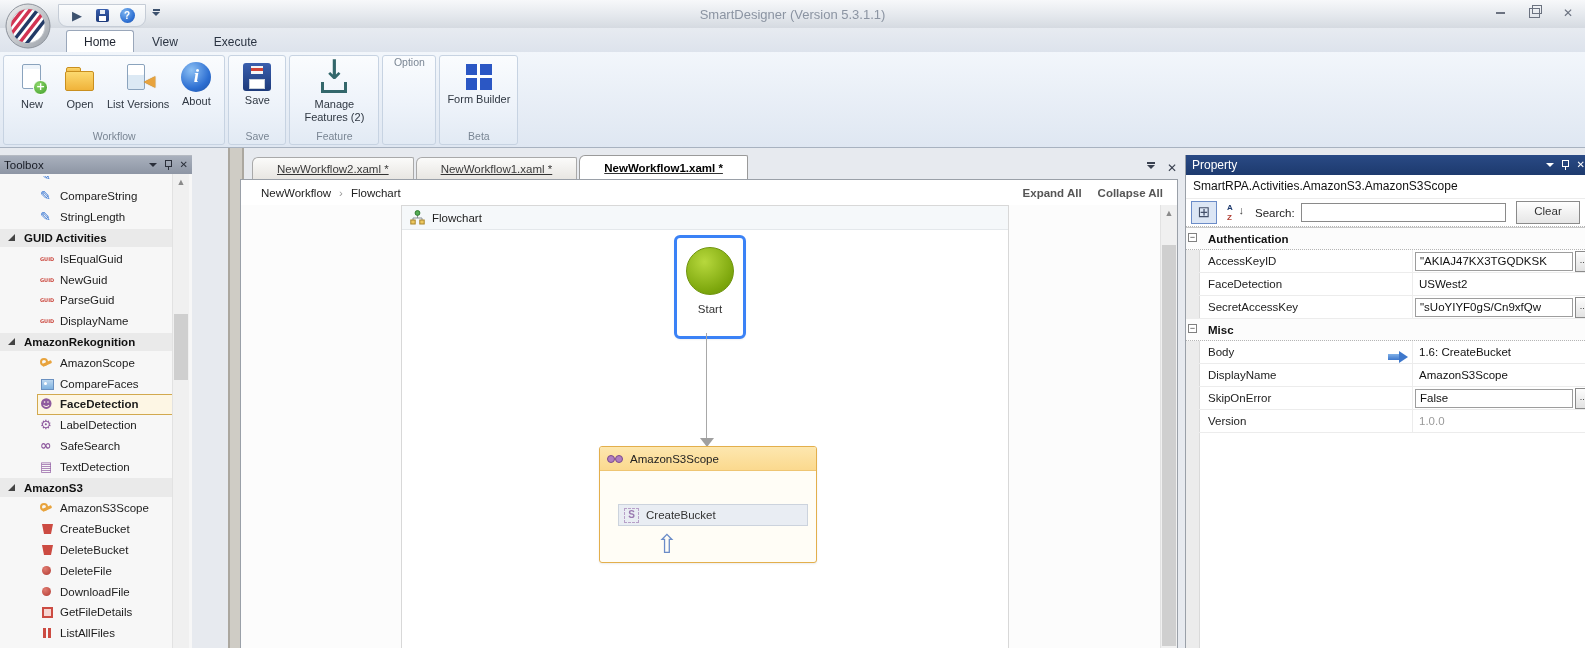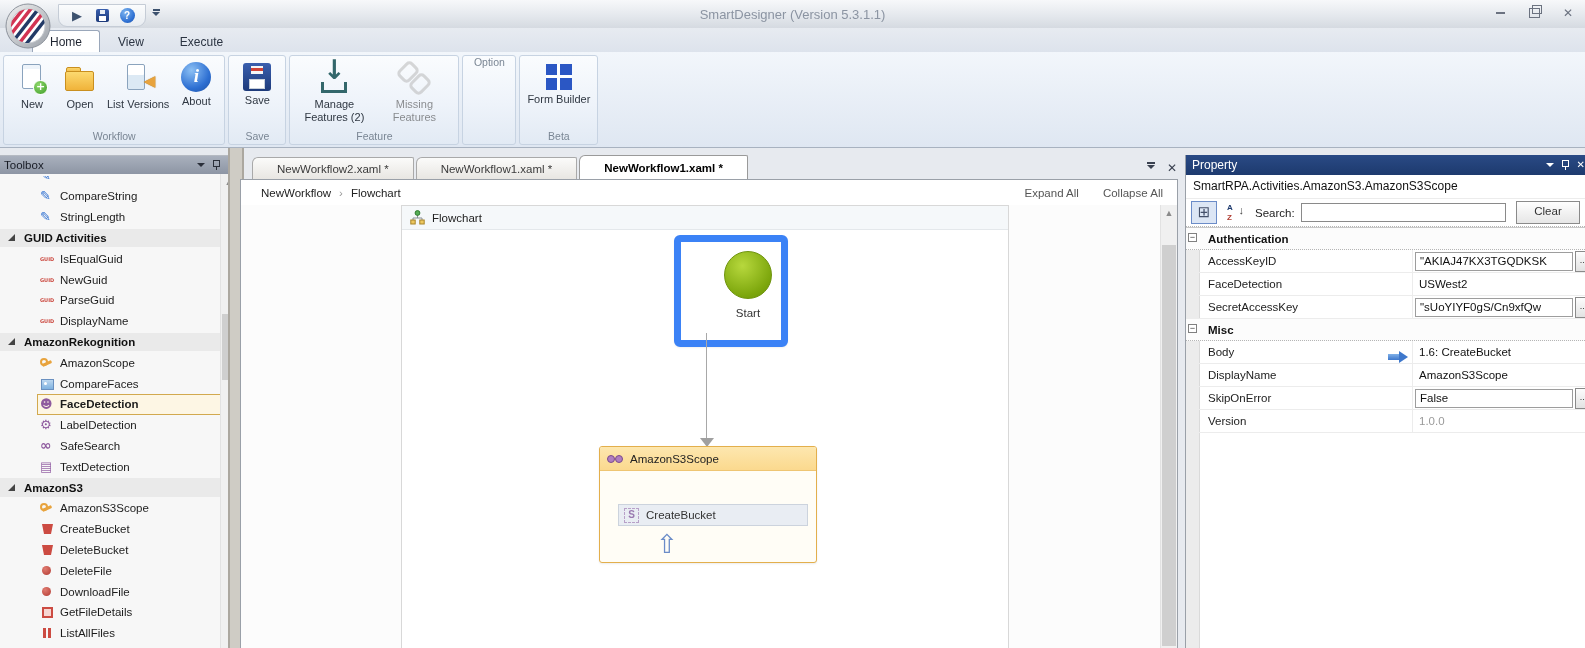--- a/index.html
+++ b/index.html
@@ -24,21 +24,21 @@
   .qa-play-glyph{font-size:13px;color:#3c516e;line-height:1;font-family:"DejaVu Sans",sans-serif;}
   .qa-save-glyph{width:13px;height:13px;background:linear-gradient(#3a5fae,#1d3a7a);border-radius:2px;position:relative;}
   .qa-save-glyph::before{content:"";position:absolute;left:3px;right:3px;bottom:1px;height:5px;background:#fff;}
   .qa-save-glyph::after{content:"";position:absolute;left:4px;right:4px;top:1px;height:4px;background:#e8eef5;}
   .qa-help-glyph{width:15px;height:15px;border-radius:50%;background:radial-gradient(circle at 35% 30%,#7db5f0,#2d6fd2 65%,#1d4fa0);
     color:#fff;font-size:10px;font-weight:bold;text-align:center;line-height:15px;}
   #qat-custom{margin-left:4px;display:flex;flex-direction:column;align-items:center;cursor:pointer;}
   #qat-custom i{display:block;width:7px;height:2px;background:#3c516e;margin-bottom:1px;}
   #qat-custom b{width:0;height:0;border-left:4px solid transparent;border-right:4px solid transparent;border-top:4px solid #3c516e;}
   
-  #ribbontabs{position:absolute;left:0;top:28px;right:0;height:24px;background:linear-gradient(#e7ebf1,#dde3ec);display:flex;align-items:flex-end;padding-left:32px;}
+  #ribbontabs{position:absolute;left:0;top:28px;right:0;height:24px;background:linear-gradient(#e7ebf1,#dde3ec);display:flex;align-items:flex-end;padding-left:66px;}
   .rtab{padding:4px 17px 3px;font-size:12px;color:#2b3442;cursor:pointer;border:1px solid transparent;border-bottom:none;}
   .rtab.active{background:#fff;border-color:#9aa7ba;border-radius:3px 3px 0 0;font-weight:normal;color:#1e2430;}
   
   #ribbonbody{position:absolute;left:0;top:52px;right:0;height:96px;background:linear-gradient(#f2f6fb,#dfe7f2);border-bottom:1px solid #a8b2c0;display:flex;align-items:stretch;padding:2px 0 0 2px;box-sizing:border-box;}
   .rgroup{display:flex;flex-direction:column;border:1px solid #c7d3e2;border-radius:3px;margin:1px 2px 2px 1px;
     background:linear-gradient(#fafcfe,#eef3fa 55%,#e2eaf4);min-width:52px;}
   .rbtns{flex:1;display:flex;align-items:flex-start;padding:2px 4px 0;}
   .rbtn{display:flex;flex-direction:column;align-items:center;max-width:74px;min-width:42px;padding:2px 3px;cursor:pointer;border-radius:3px;}
   .rbtn.disabled{filter:grayscale(1);opacity:.55;}
   .rlabel{font-size:11px;color:#2f3742;text-align:center;line-height:1.15;margin-top:1px;}
@@ -79,21 +79,21 @@
   .debug-icon::after{content:"";position:absolute;left:15px;bottom:5px;width:8px;height:2px;background:#fff;}
   .abort-icon,.continue-icon{width:30px;height:30px;margin-top:2px;border-radius:50%;background:radial-gradient(circle at 35% 30%,#d6d6d6,#ababab);}
   .abort-icon::after{content:"✕";position:absolute;left:0;right:0;top:5px;text-align:center;color:#fff;font-weight:bold;font-size:16px;}
   .continue-icon::after{content:"▶";position:absolute;left:3px;right:0;top:7px;text-align:center;color:#fff;font-size:13px;}
   .form-builder-icon{width:26px;height:26px;margin-top:4px;background:#2b57c4;}
   .form-builder-icon::before{content:"";position:absolute;left:0;right:0;top:11px;height:3px;background:#fff;}
   .form-builder-icon::after{content:"";position:absolute;top:0;bottom:0;left:11px;width:3px;background:#fff;}
   
   #main{position:absolute;left:0;top:148px;right:0;bottom:0;background:#e7eaef;}
   
-  #toolbox{position:absolute;left:0;top:7px;width:240px;bottom:0;background:#f7f7f7;display:flex;flex-direction:column;border-top:1px solid #b5bac2;}
+  #toolbox{position:absolute;left:0;top:7px;width:192px;bottom:0;background:#f7f7f7;display:flex;flex-direction:column;border-top:1px solid #b5bac2;}
   #toolbox-header{height:18px;background:linear-gradient(#a9b0bd,#8d95a4);display:flex;align-items:center;padding:0 4px;color:#171b24;font-size:11.5px;}
   #toolbox-title{flex:1;}
   .panel-hicons{display:flex;align-items:center;gap:8px;}
   .ph-dark{color:#2a2f3a;} .ph-light{color:#fff;}
   .dd-glyph{width:0;height:0;border-left:4px solid transparent;border-right:4px solid transparent;border-top:4px solid currentColor;display:block;}
   .pin-glyph{width:7px;height:10px;position:relative;display:block;}
   .pin-glyph::before{content:"";position:absolute;left:0;top:0;width:5px;height:5px;border:1px solid currentColor;}
   .pin-glyph::after{content:"";position:absolute;left:3px;top:6px;width:1px;height:4px;background:currentColor;}
   .x-glyph{font-size:10px;font-weight:bold;line-height:1;display:block;}
   #toolbox-search{height:18px;background:#fff;border-bottom:1px solid #d5d5d5;display:flex;align-items:center;}
@@ -138,27 +138,27 @@
   .dtab.active{background:#fff;font-weight:bold;color:#000;height:23px;z-index:3;border-color:#9a9a9a;}
   #tabstrip-icons{position:absolute;right:8px;bottom:5px;display:flex;gap:12px;color:#3a4150;}
   #tabstrip-icons .pinline{display:flex;flex-direction:column;align-items:center;cursor:pointer;}
   #tabstrip-icons .pinline i{width:8px;height:2px;background:#3a4150;margin-bottom:1px;display:block;}
   #tabstrip-icons .pinline b{width:0;height:0;border-left:4px solid transparent;border-right:4px solid transparent;border-top:4px solid #3a4150;}
   #docbody{position:absolute;left:0;right:7px;top:24px;bottom:0;background:#fcfcfc;border:1px solid #9aa0a8;border-bottom:none;box-sizing:border-box;}
   #breadcrumbrow{height:25px;display:flex;align-items:center;padding:0 14px 0 20px;border-bottom:1px solid #ececec;background:#fff;}
   #breadcrumb{flex:1;display:flex;align-items:center;gap:8px;font-size:11.5px;color:#222;}
   #breadcrumb .sep{color:#999;}
   #breadcrumb .crumb{cursor:pointer;}
-  #expand-links{display:flex;gap:24px;color:#555;}
+  #expand-links{display:flex;gap:16px;color:#555;font-weight:bold;}
   #expand-links span{cursor:pointer;}
   #canvas{position:absolute;left:0;right:0;top:25px;bottom:0;background:#fcfcfc;}
   #flowchart-box{position:absolute;left:160px;top:0;width:608px;bottom:-2px;background:#fff;border:1px solid #d8d8d8;box-sizing:border-box;}
   #flowchart-header{height:23px;background:#f5f8fa;border-bottom:1px solid #e4e8eb;display:flex;align-items:center;padding:0 8px;gap:7px;color:#222;}
-  #start-node{position:absolute;left:272px;top:29px;width:66px;height:98px;background:#fff;border:7px solid #3b82f6;border-radius:6px;box-shadow:0 1px 2px rgba(0,0,0,.06);
-    display:flex;flex-direction:column;align-items:center;cursor:pointer;padding-left:34px;}
+  #start-node{position:absolute;left:272px;top:29px;width:66px;height:98px;background:#fff;border:3px solid #3b82f6;border-radius:6px;box-shadow:0 1px 2px rgba(0,0,0,.06);
+    display:flex;flex-direction:column;align-items:center;cursor:pointer;}
   #start-circle{width:46px;height:46px;border-radius:50%;margin-top:9px;background:radial-gradient(circle at 38% 30%,#b7d83d,#7ca60c 70%,#66900a);border:1px solid #6f940d;}
   #start-label{margin-top:8px;color:#333;}
   #connector{position:absolute;left:304px;top:127px;width:1px;height:106px;background:#a8a8a8;}
   #connector-arrow{position:absolute;left:298px;top:232px;width:0;height:0;border-left:7px solid transparent;border-right:7px solid transparent;border-top:9px solid #a0a0a0;}
   #scope-box{position:absolute;left:197px;top:240px;width:216px;height:115px;background:#fffdf6;border:1px solid #e3af4c;border-radius:3px;box-shadow:0 1px 2px rgba(0,0,0,.08);cursor:pointer;}
   #scope-header{height:23px;background:linear-gradient(#fde7af,#fbd98e);border-bottom:1px solid #eec573;display:flex;align-items:center;gap:7px;padding:0 7px;color:#222;border-radius:2px 2px 0 0;}
   .scope-mask-icon{width:16px;height:10px;position:relative;flex:none;}
   .scope-mask-icon::before,.scope-mask-icon::after{content:"";position:absolute;top:1px;width:6px;height:6px;background:#b07ec0;border:1px solid #7c4b8c;border-radius:50%;}
   .scope-mask-icon::before{left:0;} .scope-mask-icon::after{left:8px;}
   #scope-child{position:absolute;left:18px;top:57px;width:190px;height:22px;background:#e9edf3;border:1px solid #ccd3dd;display:flex;align-items:center;gap:7px;padding:0 5px;box-sizing:border-box;cursor:pointer;}
@@ -291,24 +291,20 @@
         </div>
       </div>
       <div class="glabel">Save</div>
     </div>
     <div class="rgroup">
       <div class="rbtns">
         <div class="rbtn">
           <span class="ricon manage-features-icon"></span>
           <div class="rlabel">Manage Features (2)</div>
         </div>
-        <div class="rbtn disabled">
-          <span class="ricon missing-features-icon"></span>
-          <div class="rlabel">Missing Features</div>
-        </div>
       </div>
       <div class="glabel">Feature</div>
     </div>
     <div class="rgroup">
       <div class="glabel">Option</div>
     </div>
     <div class="rgroup">
       <div class="rbtns">
         <div class="rbtn">
           <span class="ricon form-builder-icon"></span>
@@ -469,21 +465,21 @@
         <div class="vs-up">▲</div>
         <div class="vs-thumb"></div>
       </div>
     </div>
   </div>
 
   <div id="splitter"></div>
 
   <div id="docarea">
     <div id="tabstrip">
-      <div id="tabs-holder" style="display:flex;align-items:flex-end;">
+      <div id="tabs-holder" style="display:flex;align-items:flex-end;text-decoration:underline;">
           <div class="dtab">
             <span>NewWorkflow2.xaml *</span>
           </div>
           <div class="dtab">
             <span>NewWorkflow1.xaml *</span>
           </div>
           <div class="dtab active">
             <span>NewWorkflow1.xaml *</span>
           </div>
         </div>

